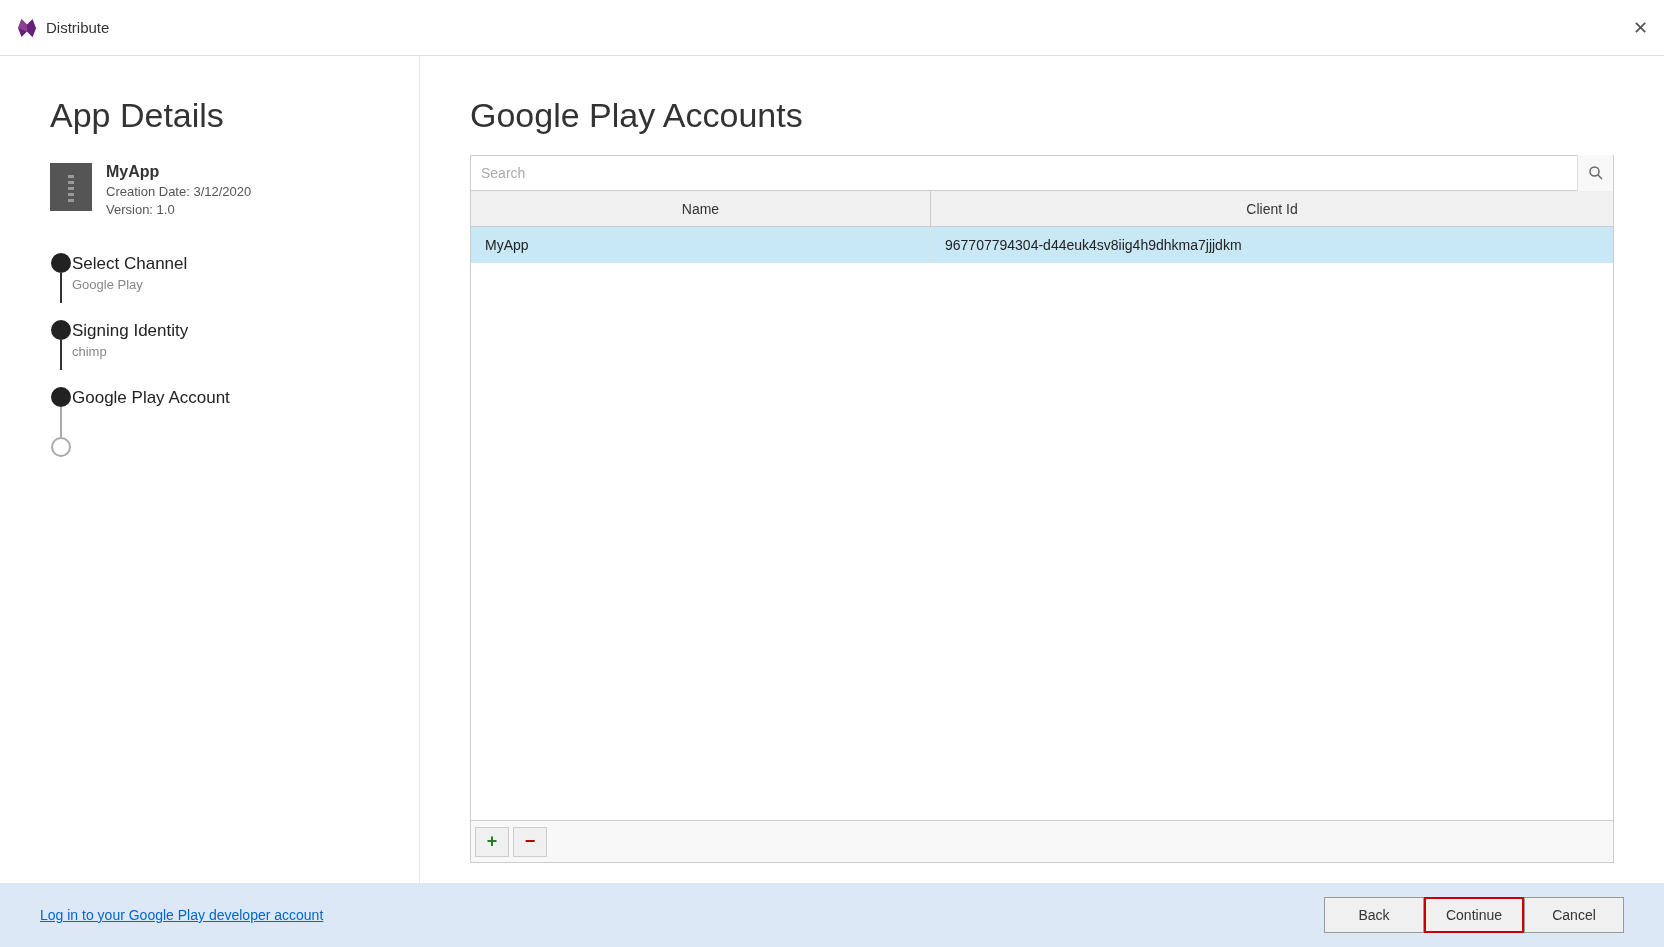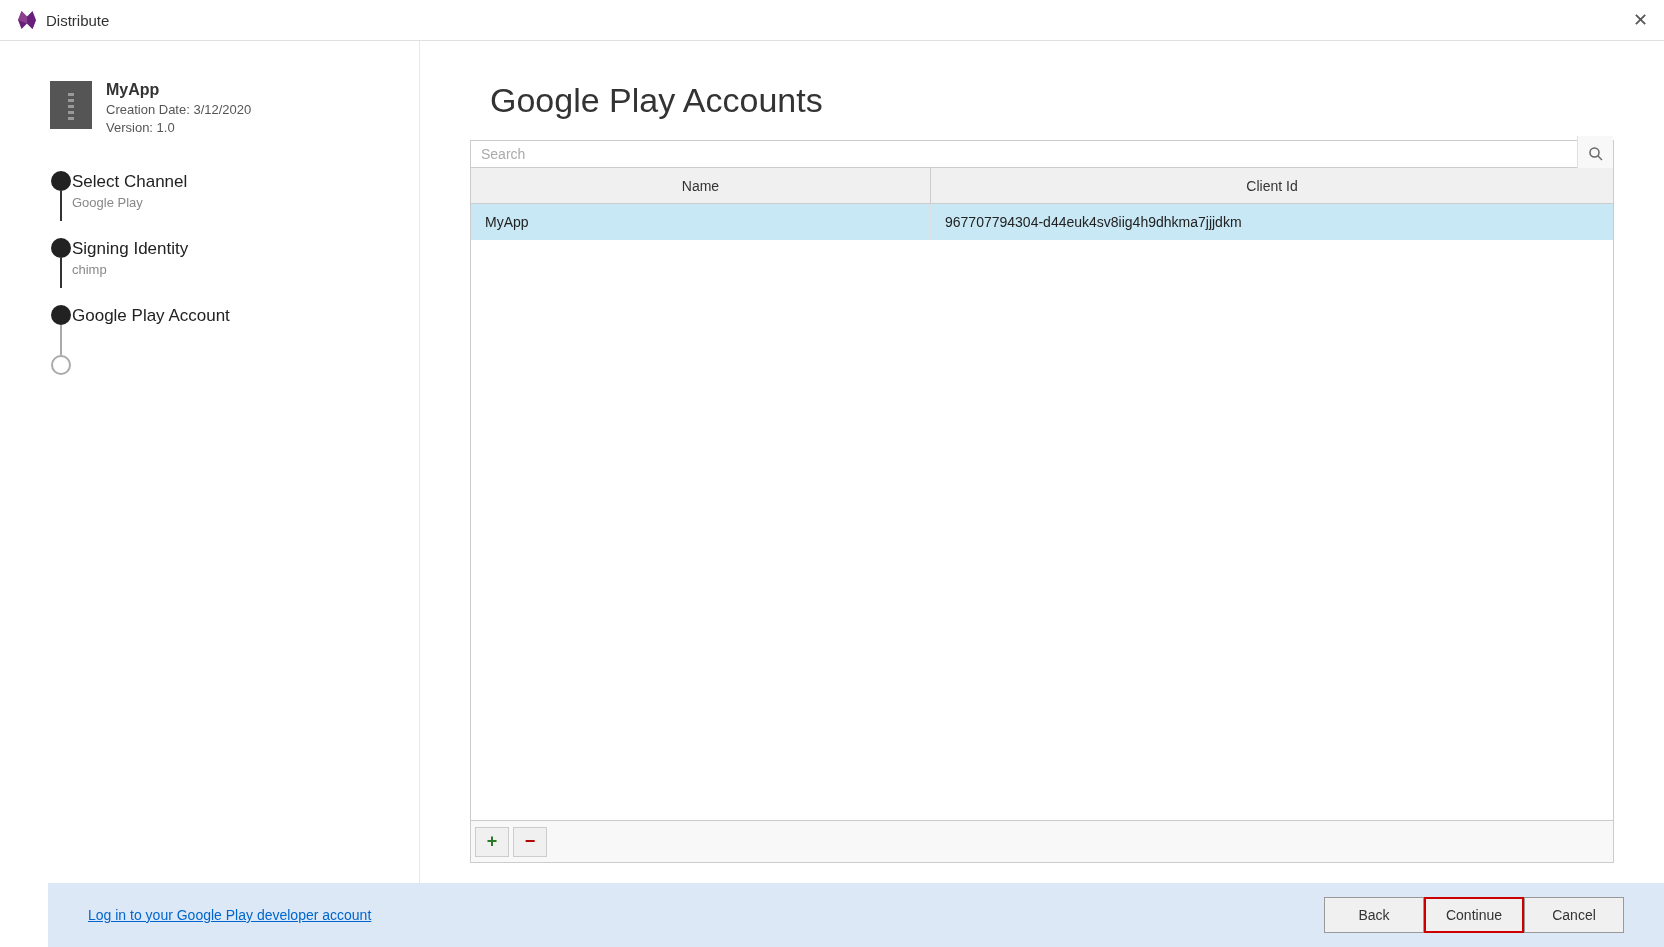--- a/index.html
+++ b/index.html
@@ -14,21 +14,21 @@
     }
 
     
     .title-bar {
       display: flex;
       align-items: center;
       justify-content: space-between;
       padding: 8px 16px;
       background: #fff;
       border-bottom: 1px solid #e0e0e0;
-      height: 41px;
+      height: 56px;
       flex-shrink: 0;
     }
     .title-bar-left {
       display: flex;
       align-items: center;
       gap: 8px;
     }
     .vs-logo {
       width: 22px;
       height: 22px;
@@ -179,30 +179,29 @@
       padding: 40px 50px 20px 50px;
       display: flex;
       flex-direction: column;
       overflow: hidden;
     }
     .panel-title {
       font-size: 34px;
       font-weight: 300;
       color: #333;
       margin-bottom: 20px;
-      margin-left: 20px;
     }
 
     
     .search-bar {
       display: flex;
       align-items: center;
       border: 1px solid #ccc;
       margin-bottom: 0;
-      height: 28px;
+      height: 36px;
     }
     .search-input {
       flex: 1;
       border: none;
       outline: none;
       padding: 0 10px;
       font-size: 14px;
       color: #333;
       height: 100%;
     }
@@ -307,21 +306,20 @@
 
     
     .footer {
       height: 64px;
       background: #dce8f5;
       display: flex;
       align-items: center;
       justify-content: space-between;
       padding: 0 40px;
       flex-shrink: 0;
-      margin-left: 48px;
     }
     .footer-link {
       font-size: 14px;
       color: #0066cc;
       text-decoration: underline;
       cursor: pointer;
     }
     .footer-buttons {
       display: flex;
       align-items: center;
@@ -352,20 +350,21 @@
       <path d="M11 14.5L16.5 20 20 11 11 14.5z" fill="#68217a" opacity="0.8"></path>
     </svg>
     <span class="title-bar-title">Distribute</span>
   </div>
   <button class="close-btn">✕</button>
 </div>
 
 <div class="main-content">
 
   <div class="sidebar">
+    <div class="sidebar-title">App Details</div>
 
     <div class="app-info">
       <div class="app-icon"></div>
       <div class="app-meta">
         <span class="app-name">MyApp</span>
         <span class="app-date">Creation Date: 3/12/2020</span>
         <span class="app-version">Version: 1.0</span>
       </div>
     </div>
 

